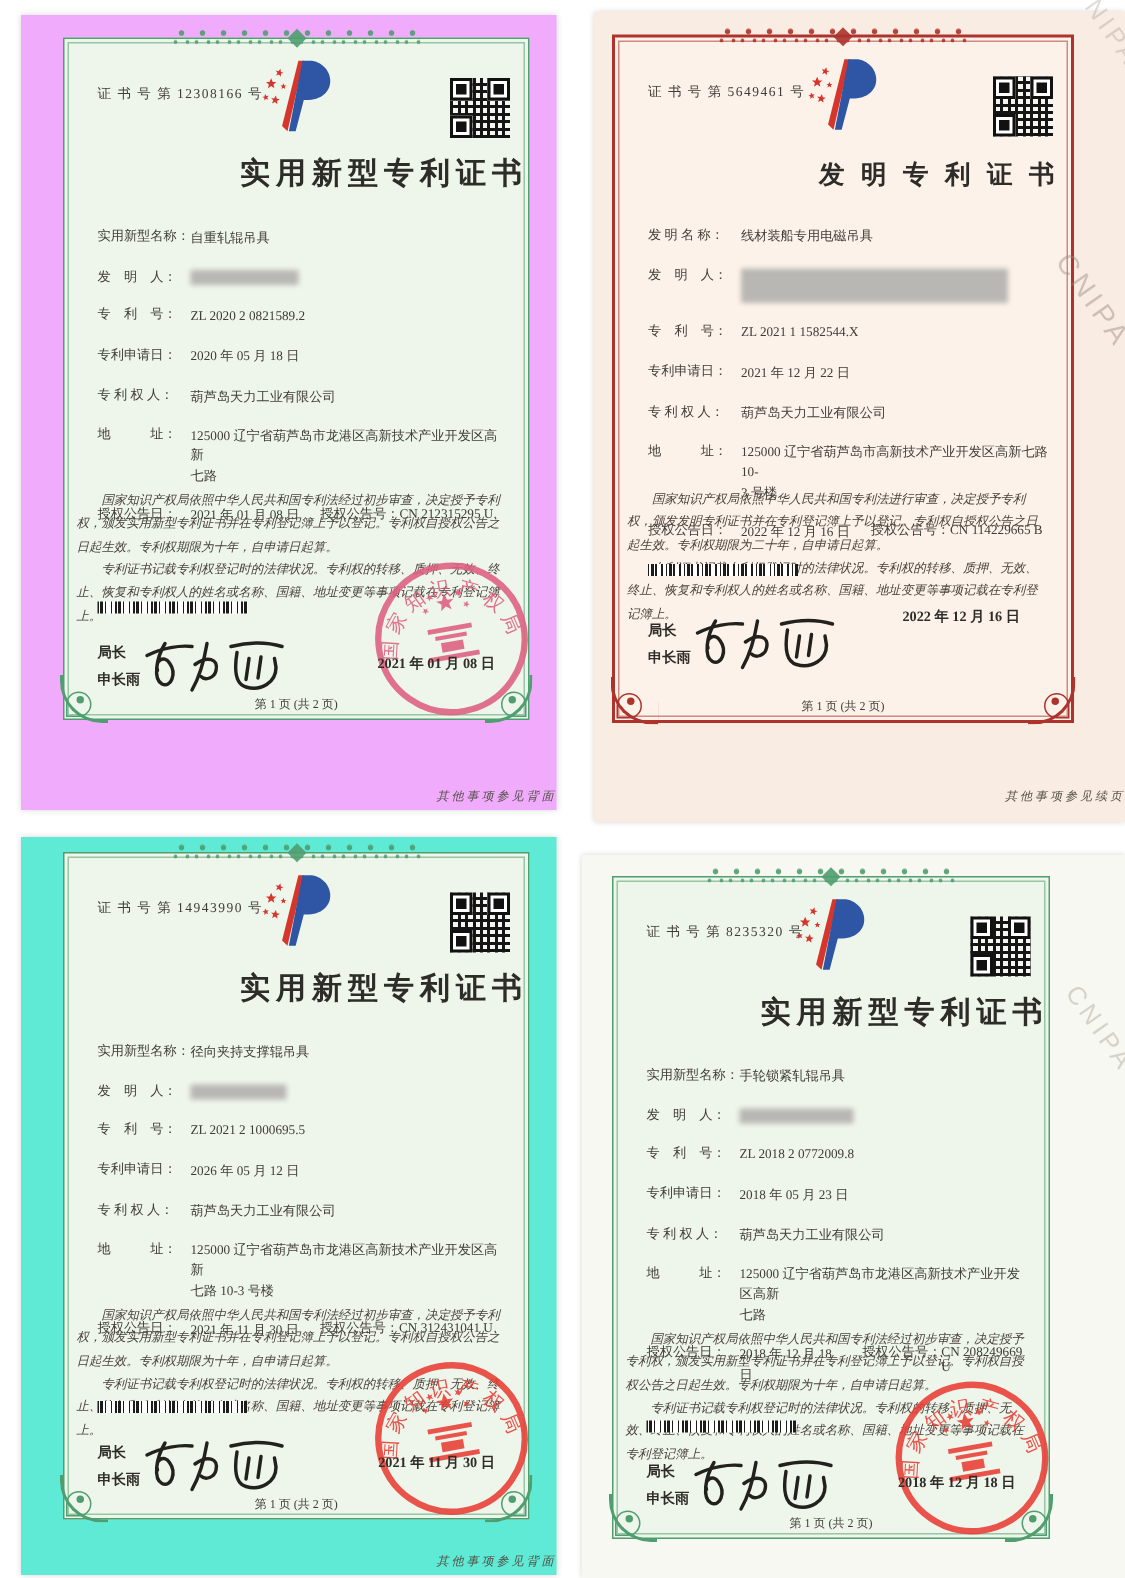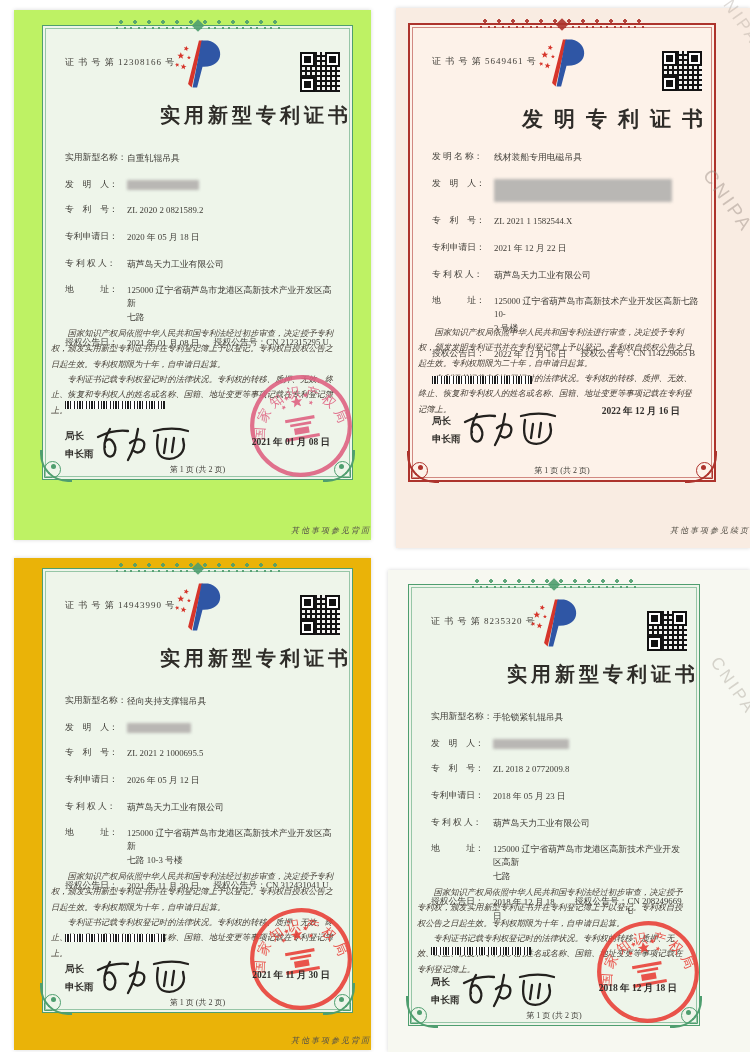--- a/index.html
+++ b/index.html
@@ -10,23 +10,23 @@
     color:#3c3a34;
   }
   #grid{position:absolute;inset:0}
 
   
   .photo{
     position:absolute;
     box-shadow:0 0 4px rgba(0,0,0,.16);
     border:1px solid #ececе6;
   }
-  .pos-tl{left:14px;top:10px;width:357px;height:530px;background:#bef264}
+  .pos-tl{left:14px;top:10px;width:357px;height:530px;background:#f0abfc}
   .pos-tr{left:396px;top:8px;width:354px;height:540px;background:#f9ece2}
-  .pos-bl{left:14px;top:558px;width:357px;height:492px;background:#eab308}
+  .pos-bl{left:14px;top:558px;width:357px;height:492px;background:#5eead4}
   .pos-br{left:388px;top:570px;width:362px;height:482px;background:#f7f8f1}
 
   
   .frame{position:absolute;border:1.5px solid currentColor}
   .frame::before{content:"";position:absolute;inset:2px;border:1px solid currentColor;opacity:.55;pointer-events:none}
   .theme-green .frame{color:#4f9e6f;background:#eef5ea}
   .theme-red   .frame{color:#ad332c;background:#fdf2e9;border-width:2px}
   .pos-tl .frame{inset:15px 18px 60px 28px}
   .pos-tr .frame{inset:15px 34px 66px 12px}
   .pos-bl .frame{inset:10px 18px 37px 28px}
@@ -65,21 +65,21 @@
       repeating-linear-gradient(0deg,#151515 0 2px,transparent 2px 5px);
       background-color:#f5f5f2}
   .qr i{position:absolute;width:11px;height:11px;border:2px solid #111;background:#fff}
   .qr i::after{content:"";position:absolute;inset:2px;background:#111}
   .qr .f1{left:0;top:0}.qr .f2{right:0;top:0}.qr .f3{left:0;bottom:0}
 
   .title{
     position:absolute;top:76px;left:0;right:0;margin:0;text-align:right;
     font-size:20px;font-weight:bold;letter-spacing:4px;color:#2e2c28;
   }
-  .theme-red .title{font-size:21px;letter-spacing:11px;top:80px}
+  .theme-red .title{font-size:17px;letter-spacing:11px;top:80px}
 
   
   .fields{position:absolute;top:126px;left:22px;right:13px;font-size:8.8px;color:#3f3d37}
   .row{display:flex;align-items:flex-start;margin-bottom:13.5px}
   .lab{flex:0 0 62px;white-space:pre}
   .val{flex:1;white-space:pre-line;line-height:1.5}
   .redact{display:inline-block;background:#b9b7b4;filter:blur(1.6px);border-radius:1px;margin-top:1px}
   .grant .val{flex:0 1 auto;margin-right:14px}
   .grant .lab2{flex:0 0 auto;white-space:pre}
   .grant .val2{flex:0 1 auto}

